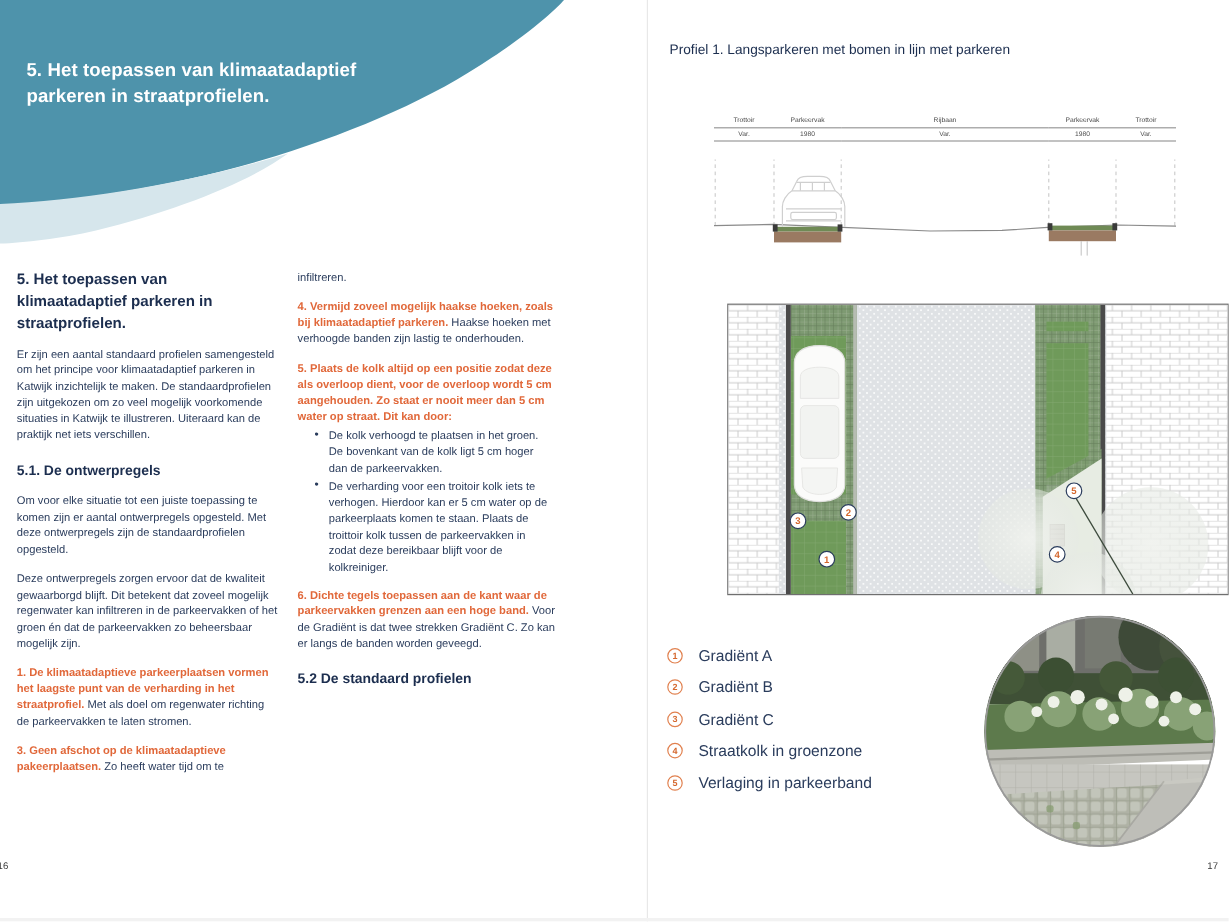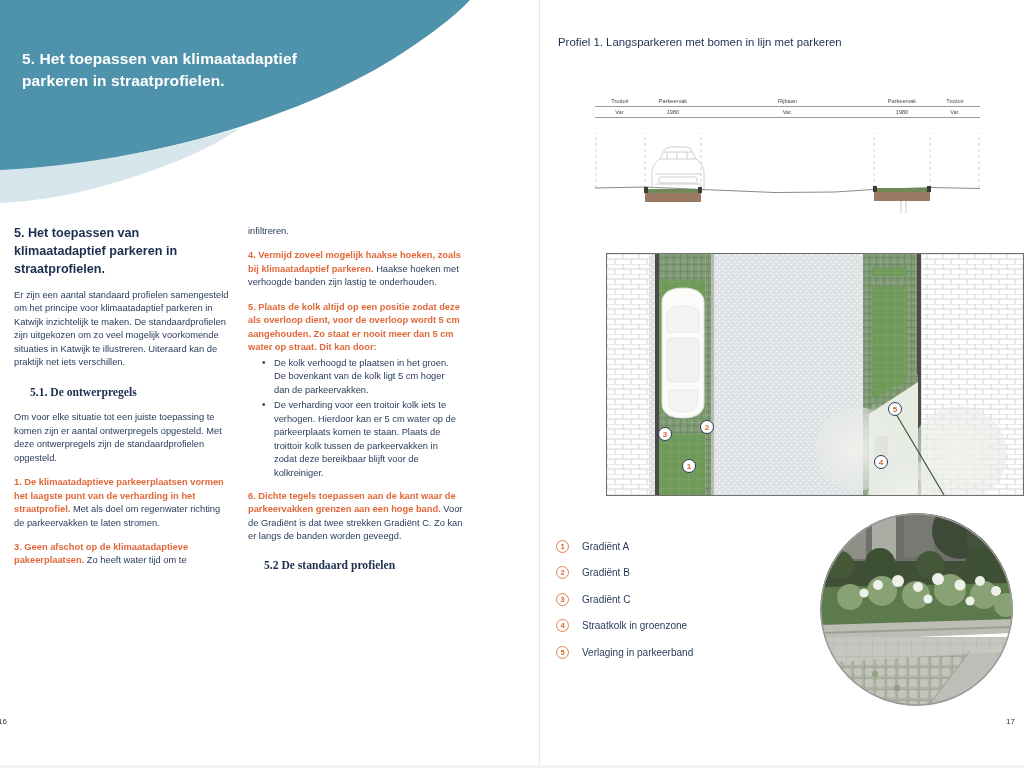--- a/index.html
+++ b/index.html
@@ -24,21 +24,21 @@
   
   .col{position:absolute;font-size:9.3px;line-height:1.45;color:#2a3c5c;}
   .col1{left:14px;top:225px;width:218px;}
   .col2{left:248px;top:225px;width:220px;}
 
   h2.sec{
     font-size:12.6px;font-weight:bold;line-height:1.42;color:#1c2e4f;
     margin:0 0 10px 0;
   }
   h3.sub{
-    font-size:11.6px;font-weight:bold;color:#1c2e4f;margin:16px 0 9px 16px;font-family:Liberation Serif, serif;
+    font-size:11.6px;font-weight:bold;color:#1c2e4f;margin:16px 0 9px 0;
   }
   h3.sub.tight{margin-top:14px;}
   p.body{margin:0 0 11px 0;}
   p.rule{margin:0 0 11px 0;}
   .hl{color:#e1683a;font-weight:bold;}
   ul.bul{margin:2px 0 10px 0;padding-left:14px;list-style:none;}
   ul.bul li{position:relative;margin:0 12px 2px 0;padding-left:12px;line-height:1.45;}
   ul.bul li:before{
     content:"•";position:absolute;left:0;top:-1px;color:#2a3c5c;font-size:10px;
   }
@@ -80,21 +80,21 @@
 
   
   .legend{position:absolute;left:16px;top:533px;width:260px;}
   .leg-item{display:flex;align-items:center;height:26.5px;}
   .leg-num{
     width:13px;height:13px;border-radius:50%;background:#fff;
     border:1.1px solid #e1814f;color:#d4682f;font-size:7.5px;font-weight:bold;
     display:flex;align-items:center;justify-content:center;box-sizing:border-box;
     margin-right:13px;flex:0 0 auto;
   }
-  .leg-label{font-size:10px;color:#2a3c5c;}
+  .leg-label{font-size:13px;color:#2a3c5c;}
 
   
   .photo{
     position:absolute;left:820px;top:513px;width:193px;height:193px;
     border-radius:50%;overflow:hidden;
   }
   .photo svg{display:block;}
 
   
   .pgnum{position:absolute;bottom:42px;font-size:8px;color:#3a3a3a;}
@@ -117,20 +117,21 @@
       <path d="M0,170 C70,167 160,152 240,128 C210,150 150,175 80,192 C50,199 20,202 0,203 Z" fill="#d6e6ec"></path>
     </svg>
     <div class="banner-title">5. Het toepassen van klimaatadaptief parkeren in straatprofielen.</div>
   </div>
 
   <div class="col col1">
     <h2 class="sec">5. Het toepassen van klimaatadaptief parkeren in straatprofielen.</h2>
     <p class="body">Er zijn een aantal standaard profielen samengesteld om het principe voor klimaatadaptief parkeren in Katwijk inzichtelijk te maken. De standaardprofielen zijn uitgekozen om zo veel mogelijk voorkomende situaties in Katwijk te illustreren. Uiteraard kan de praktijk net iets verschillen.</p>
     <h3 class="sub">5.1. De ontwerpregels</h3>
     <p class="body">Om voor elke situatie tot een juiste toepassing te komen zijn er aantal ontwerpregels opgesteld. Met deze ontwerpregels zijn de standaardprofielen opgesteld.</p>
+    <p class="body">Deze ontwerpregels zorgen ervoor dat de kwaliteit gewaarborgd blijft. Dit betekent dat zoveel mogelijk regenwater kan infiltreren in de parkeervakken of het groen én dat de parkeervakken zo beheersbaar mogelijk zijn.</p>
 
     <p class="rule"><span class="hl">1. De klimaatadaptieve parkeerplaatsen vormen het laagste punt van de verharding in het straatprofiel.</span><span> Met als doel om regenwater richting de parkeervakken te laten stromen.</span></p>
 
 
     <p class="rule"><span class="hl">3. Geen afschot op de klimaatadaptieve pakeerplaatsen.</span><span> Zo heeft water tijd om te</span></p>
   </div>
 
   <div class="col col2">
     <p class="body">infiltreren.</p>
 

